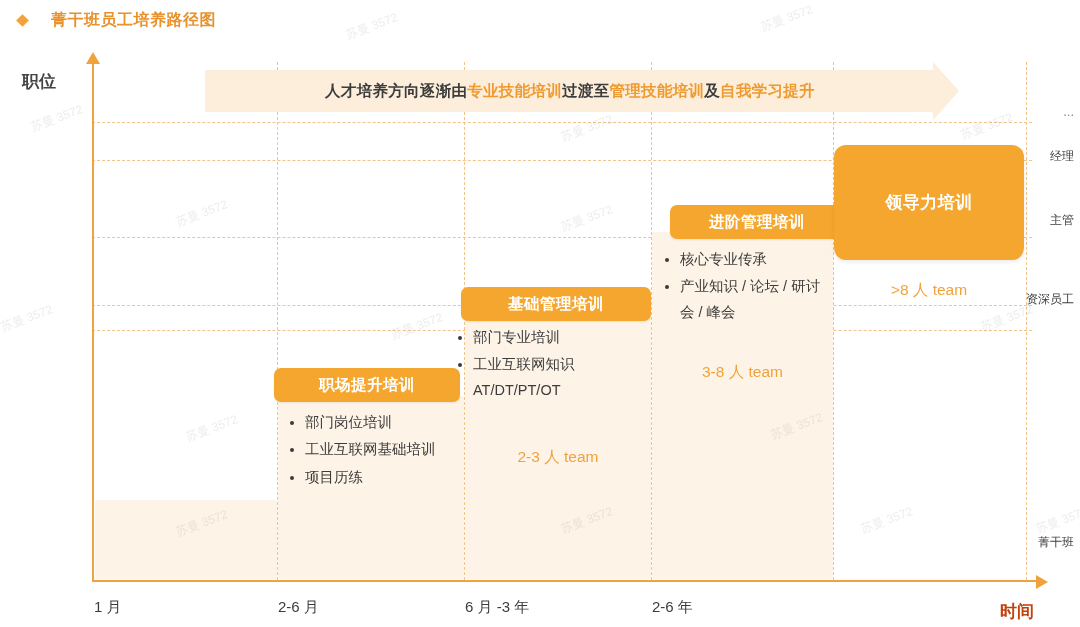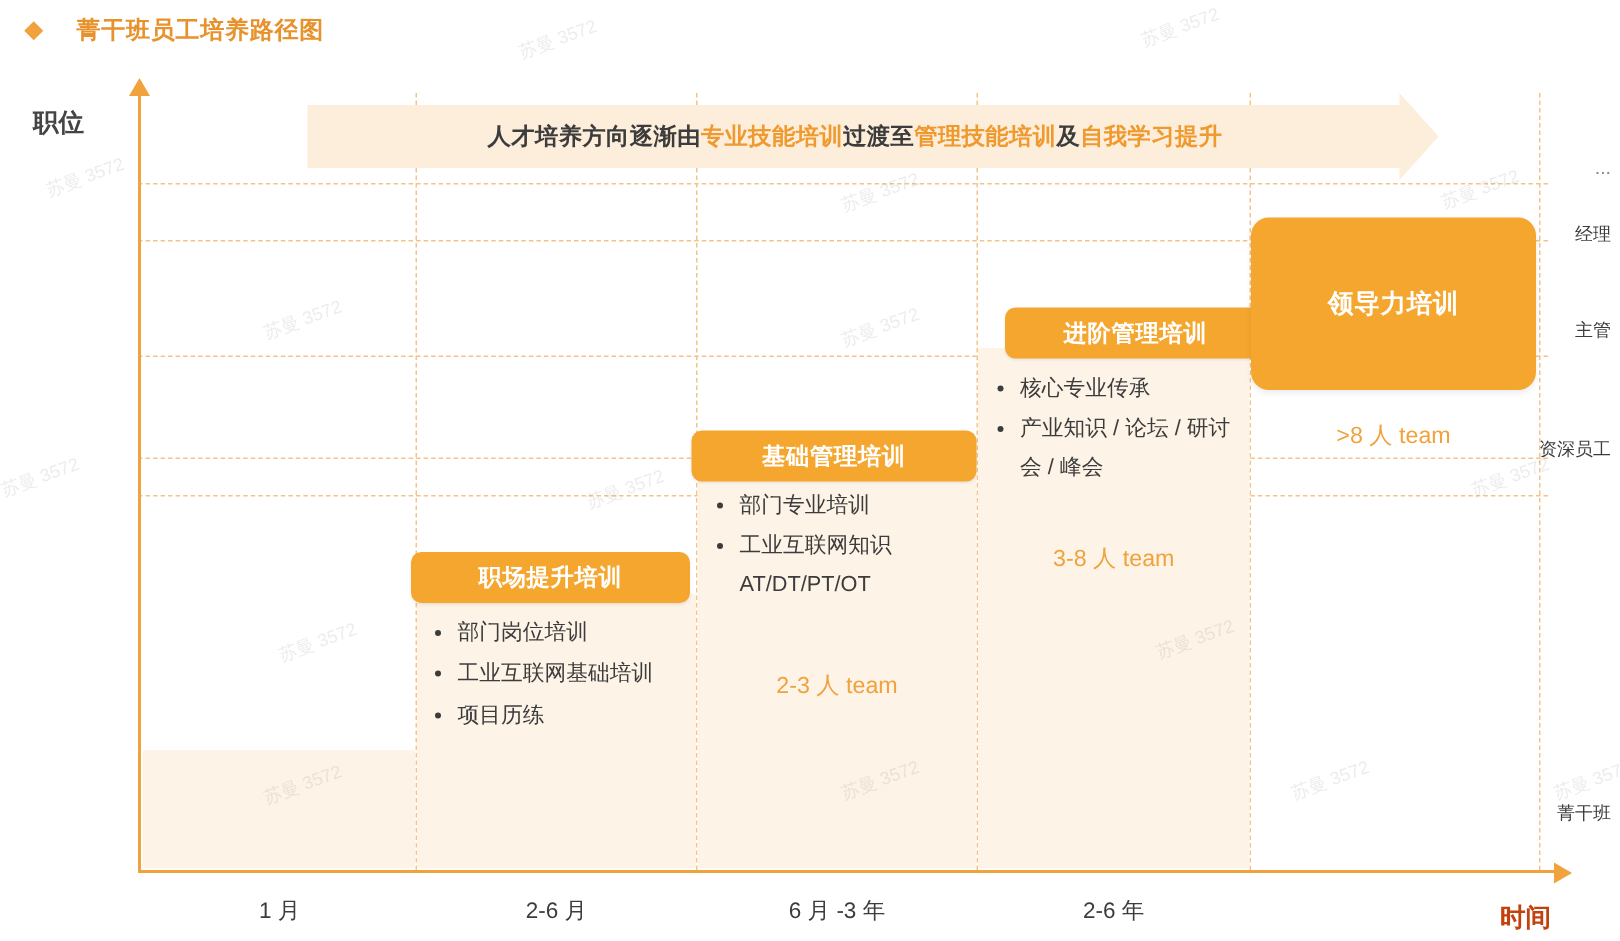--- a/index.html
+++ b/index.html
@@ -68,21 +68,21 @@
 
   
   .ytick {
     position:absolute; right:0; width:86px; text-align:right;
     font-size:12px; color:#3c3c3c; padding-right:6px;
   }
   .ytick.small { font-size:13px; color:#888; }
 
   
   .xtick {
-    position:absolute; top:598px; text-align:center;
+    position:absolute; top:598px; 
     font-size:15px; color:#3c3c3c;
   }
 
   
   #banner {
     position:absolute; left:205px; top:70px; width:730px; height:42px;
     background:#fdeedb;
     display:flex; align-items:center; justify-content:center;
     font-size:15.5px; font-weight:bold; color:#3c3c3c;
     letter-spacing:.3px;
@@ -203,21 +203,21 @@
   <div class="bullets" style="left:288px; top:410px; width:175px;">
     <ul>
       <li>部门岗位培训</li>
       <li>工业互联网基础培训</li>
       <li>项目历练</li>
     </ul>
   </div>
 
   <div class="stage-body" style="left:465px; top:308px; width:186px; height:271px;"></div>
   <div class="pill" style="left:461px; top:287px; width:190px; height:34px;">基础管理培训</div>
-  <div class="bullets" style="left:476px; top:325px; width:175px;">
+  <div class="bullets" style="left:456px; top:325px; width:175px;">
     <ul>
       <li>部门专业培训</li>
       <li>工业互联网知识 AT/DT/PT/OT</li>
     </ul>
   </div>
   <div class="teamsize" style="left:465px; top:447px; width:186px;">2-3 人 team</div>
 
   <div class="stage-body" style="left:652px; top:232px; width:181px; height:347px;"></div>
   <div class="pill" style="left:670px; top:205px; width:174px; height:34px;">进阶管理培训</div>
   <div class="bullets" style="left:663px; top:247px; width:170px;">

